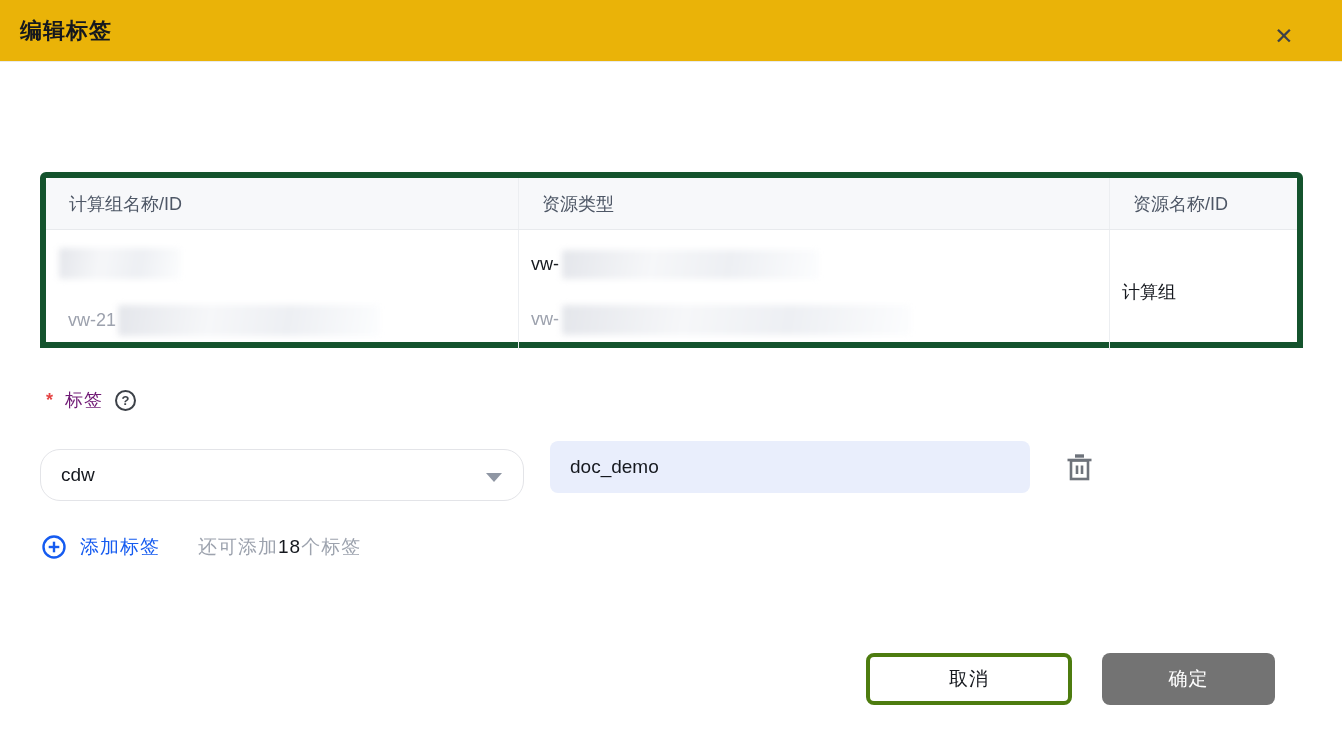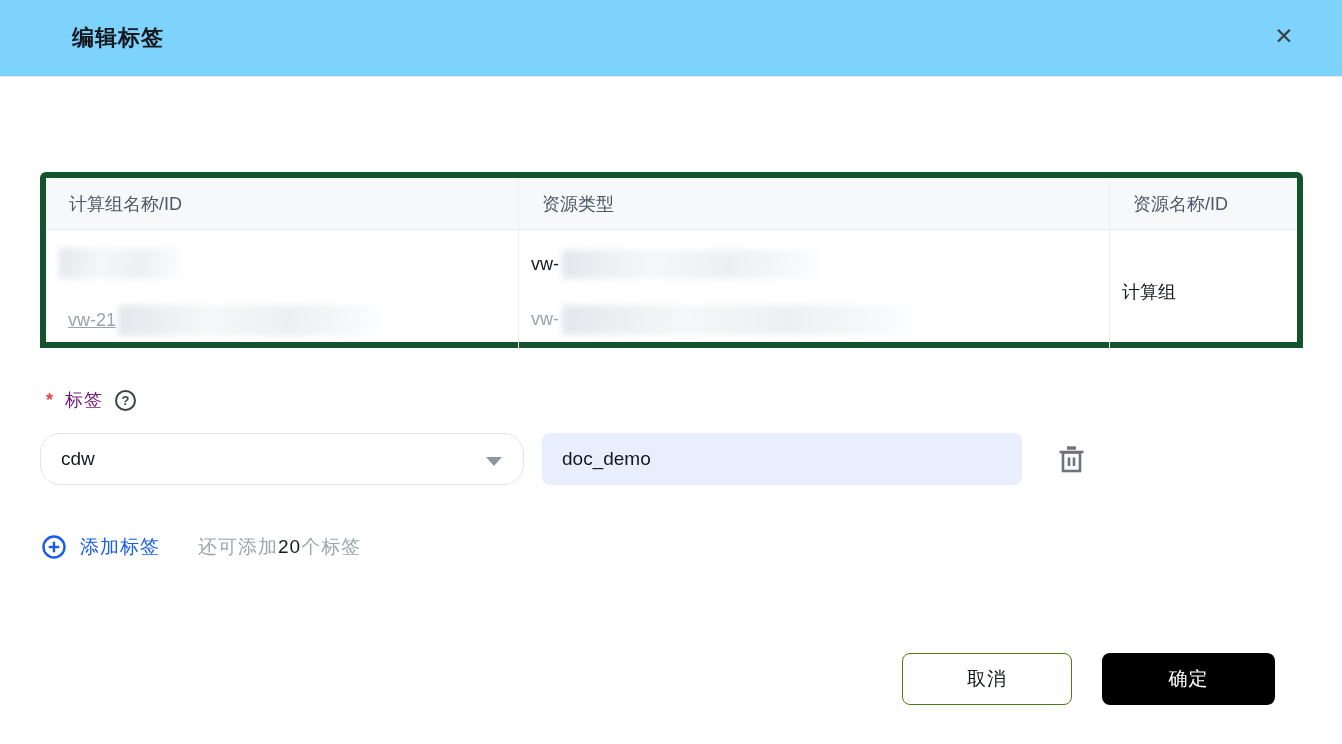--- a/index.html
+++ b/index.html
@@ -7,25 +7,25 @@
   body {
     font-family: "Liberation Sans", "DejaVu Sans", sans-serif;
     background: #ffffff;
     position: relative;
     overflow: hidden;
     color: #15181e;
   }
 
   
   .dlg-header {
-    position: absolute; left: 0; top: 0; width: 1342px; height: 77px;
-    background: #7dd3fc;
+    position: absolute; left: 0; top: 0; width: 1342px; height: 62px;
+    background: #eab308;
     border-bottom: 1px solid #e9eaec;
     display: flex; align-items: center;
-    padding: 0 72px;
+    padding: 0 20px;
   }
   .dlg-title { font-size: 22px; font-weight: 600; color: #15181e; letter-spacing: 1px; }
   .close-btn {
     position: absolute; right: 42px; top: 20px;
     width: 32px; height: 32px;
     display: flex; align-items: center; justify-content: center;
     font-size: 23px; color: #3c4148; cursor: pointer;
     background: none; border: none; line-height: 1;
   }
 
@@ -65,21 +65,21 @@
   
   .redact {
     display: inline-block; border-radius: 2px;
     background: linear-gradient(100deg, #e4e6eb 0%, #f6f7f9 35%, #edeff3 65%, #fcfdfe 100%);
     filter: blur(3px);
   }
   .r-name1 { width: 122px; height: 31px; margin-left: 1px; }
   .r-id1   { width: 262px; height: 31px; margin-left: 2px; }
   .r-name2 { width: 257px; height: 29px; margin-left: 3px; }
   .r-id2   { width: 349px; height: 30px; margin-left: 3px; }
-  .indent10 { margin-left: 10px; text-decoration: underline; }
+  .indent10 { margin-left: 10px; }
 
   
   .tag-label-row {
     position: absolute; left: 46px; top: 388px;
     display: flex; align-items: center; font-size: 18px;
   }
   .req-star { color: #e54545; font-size: 18px; margin-right: 12px; font-weight: 700; }
   .tag-label { color: #701a75; letter-spacing: 1px; }
   .help-icon {
     margin-left: 12px;
@@ -89,31 +89,31 @@
     font-size: 13px; font-weight: 700; color: #3c4148; cursor: pointer;
   }
 
   .tag-controls { position: absolute; left: 40px; top: 433px; display: flex; align-items: center; }
   .tag-key-select {
     width: 484px; height: 52px;
     border: 1px solid #e3e4e8; border-radius: 20px;
     background: #ffffff;
     display: flex; align-items: center;
     padding: 0 20px; font-size: 19px; color: #15181e;
-    position: relative; cursor: pointer;
+    position: relative; cursor: pointer; margin-top: 16px;
   }
   .caret-down {
     position: absolute; right: 21px; top: 23px;
     width: 0; height: 0;
     border-left: 8px solid transparent;
     border-right: 8px solid transparent;
     border-top: 9px solid #8f96a3;
   }
   .tag-value-input {
-    margin-left: 18px;
+    margin-left: 26px;
     width: 480px; height: 52px;
     background: #e9eefc;
     border: none; border-radius: 8px;
     padding: 4px 20px; font-size: 19px; color: #15181e;
     font-family: "Liberation Sans", "DejaVu Sans", sans-serif;
     outline: none;
   }
   .trash-btn {
     margin-left: 36px;
     background: none; border: none; cursor: pointer;
@@ -142,25 +142,25 @@
     position: absolute; left: 0; top: 653px; width: 1342px;
     display: flex; justify-content: flex-end; gap: 30px;
     padding-right: 67px;
   }
   .btn {
     height: 52px; border-radius: 8px; font-size: 19px;
     cursor: pointer; letter-spacing: 1px;
     font-family: "Liberation Sans", "DejaVu Sans", sans-serif;
   }
   .btn-cancel {
-    width: 170px; background: #ffffff; color: #15181e;
-    border: 1px solid #4d7c0f;
+    width: 206px; background: #ffffff; color: #15181e;
+    border: 4px solid #4d7c0f;
   }
   .btn-confirm {
-    width: 173px; background: #000000; color: #ffffff;
+    width: 173px; background: #737373; color: #ffffff;
     border: none;
   }
 </style>
 </head>
 <body>
 
 <div class="dlg-header">
   <div class="dlg-title">编辑标签</div>
 </div>
 <button class="close-btn">✕</button>
@@ -228,21 +228,21 @@
       <svg width="24" height="24" viewBox="0 0 24 24">
         <circle cx="12" cy="12" r="10.5" fill="none" stroke="#155bf0" stroke-width="2.4"></circle>
         <line x1="12" y1="6.7" x2="12" y2="17.3" stroke="#155bf0" stroke-width="2.4"></line>
         <line x1="6.7" y1="12" x2="17.3" y2="12" stroke="#155bf0" stroke-width="2.4"></line>
       </svg>
     </span>
     <span class="add-tag-text">添加标签</span>
   </button>
   <div class="remaining">
     <span>还可添加</span>
-    <span class="count">20</span>
+    <span class="count">18</span>
     <span>个标签</span>
   </div>
 </div>
 
 <div class="dlg-footer">
   <button class="btn btn-cancel">取消</button>
   <button class="btn btn-confirm">确定</button>
 </div>
 
 </body></html>

